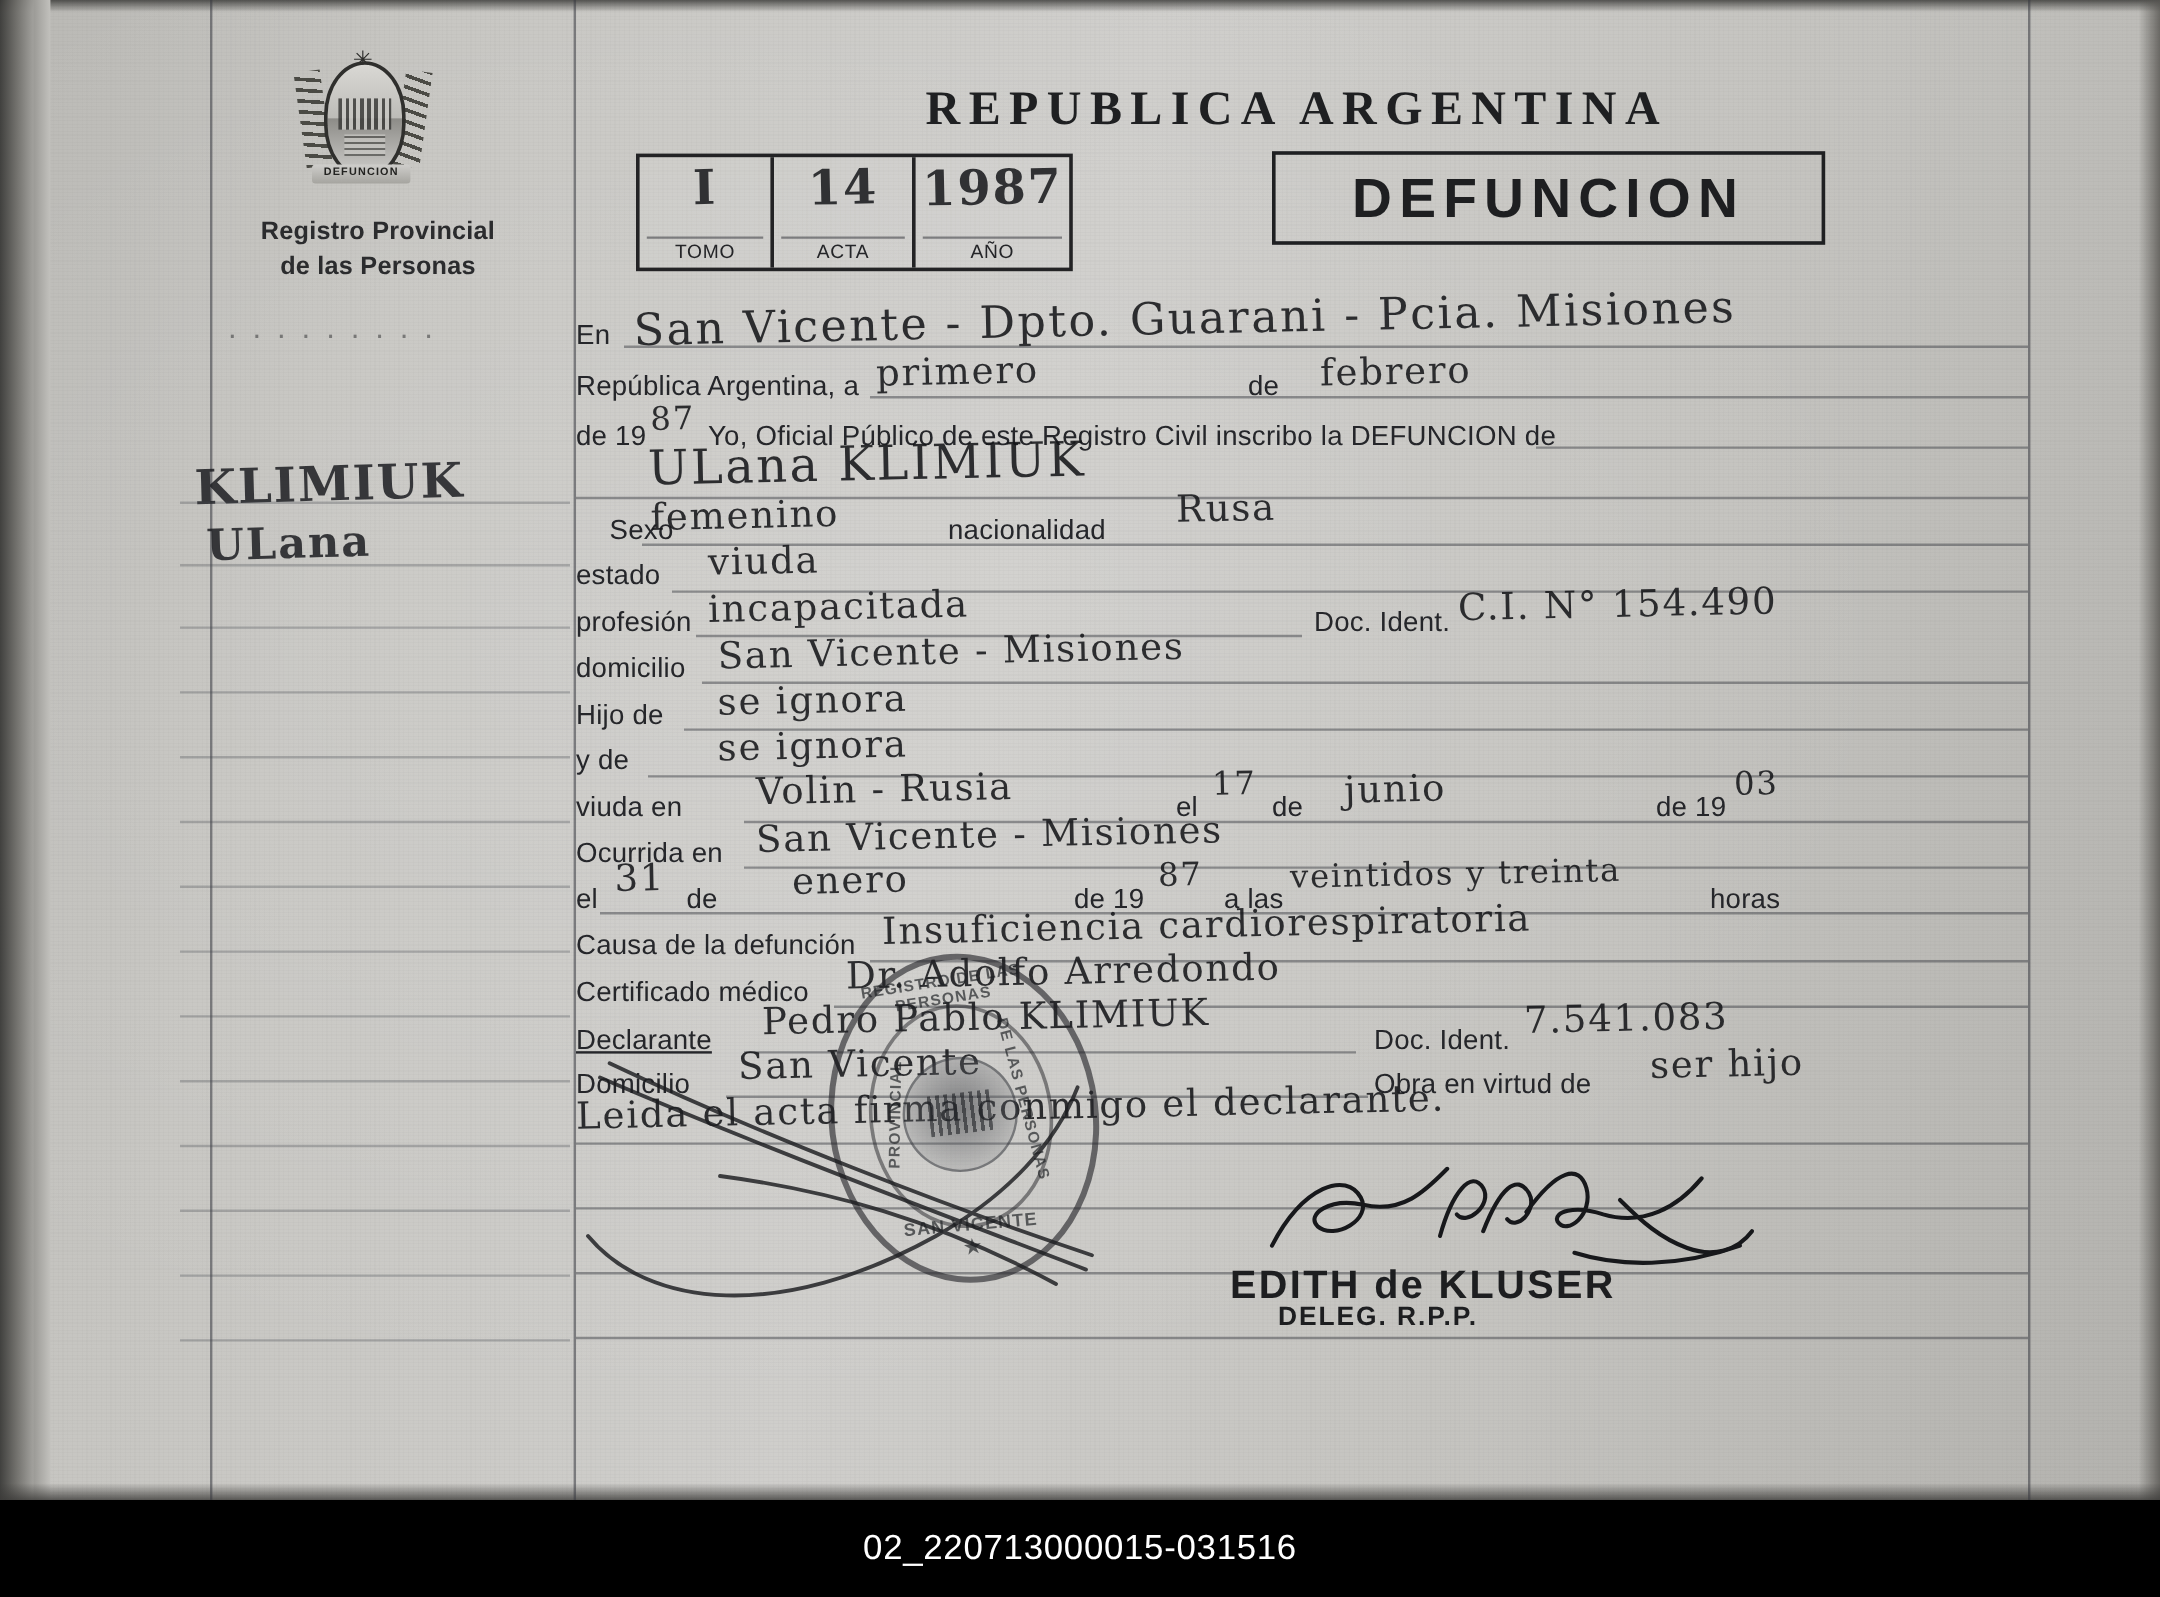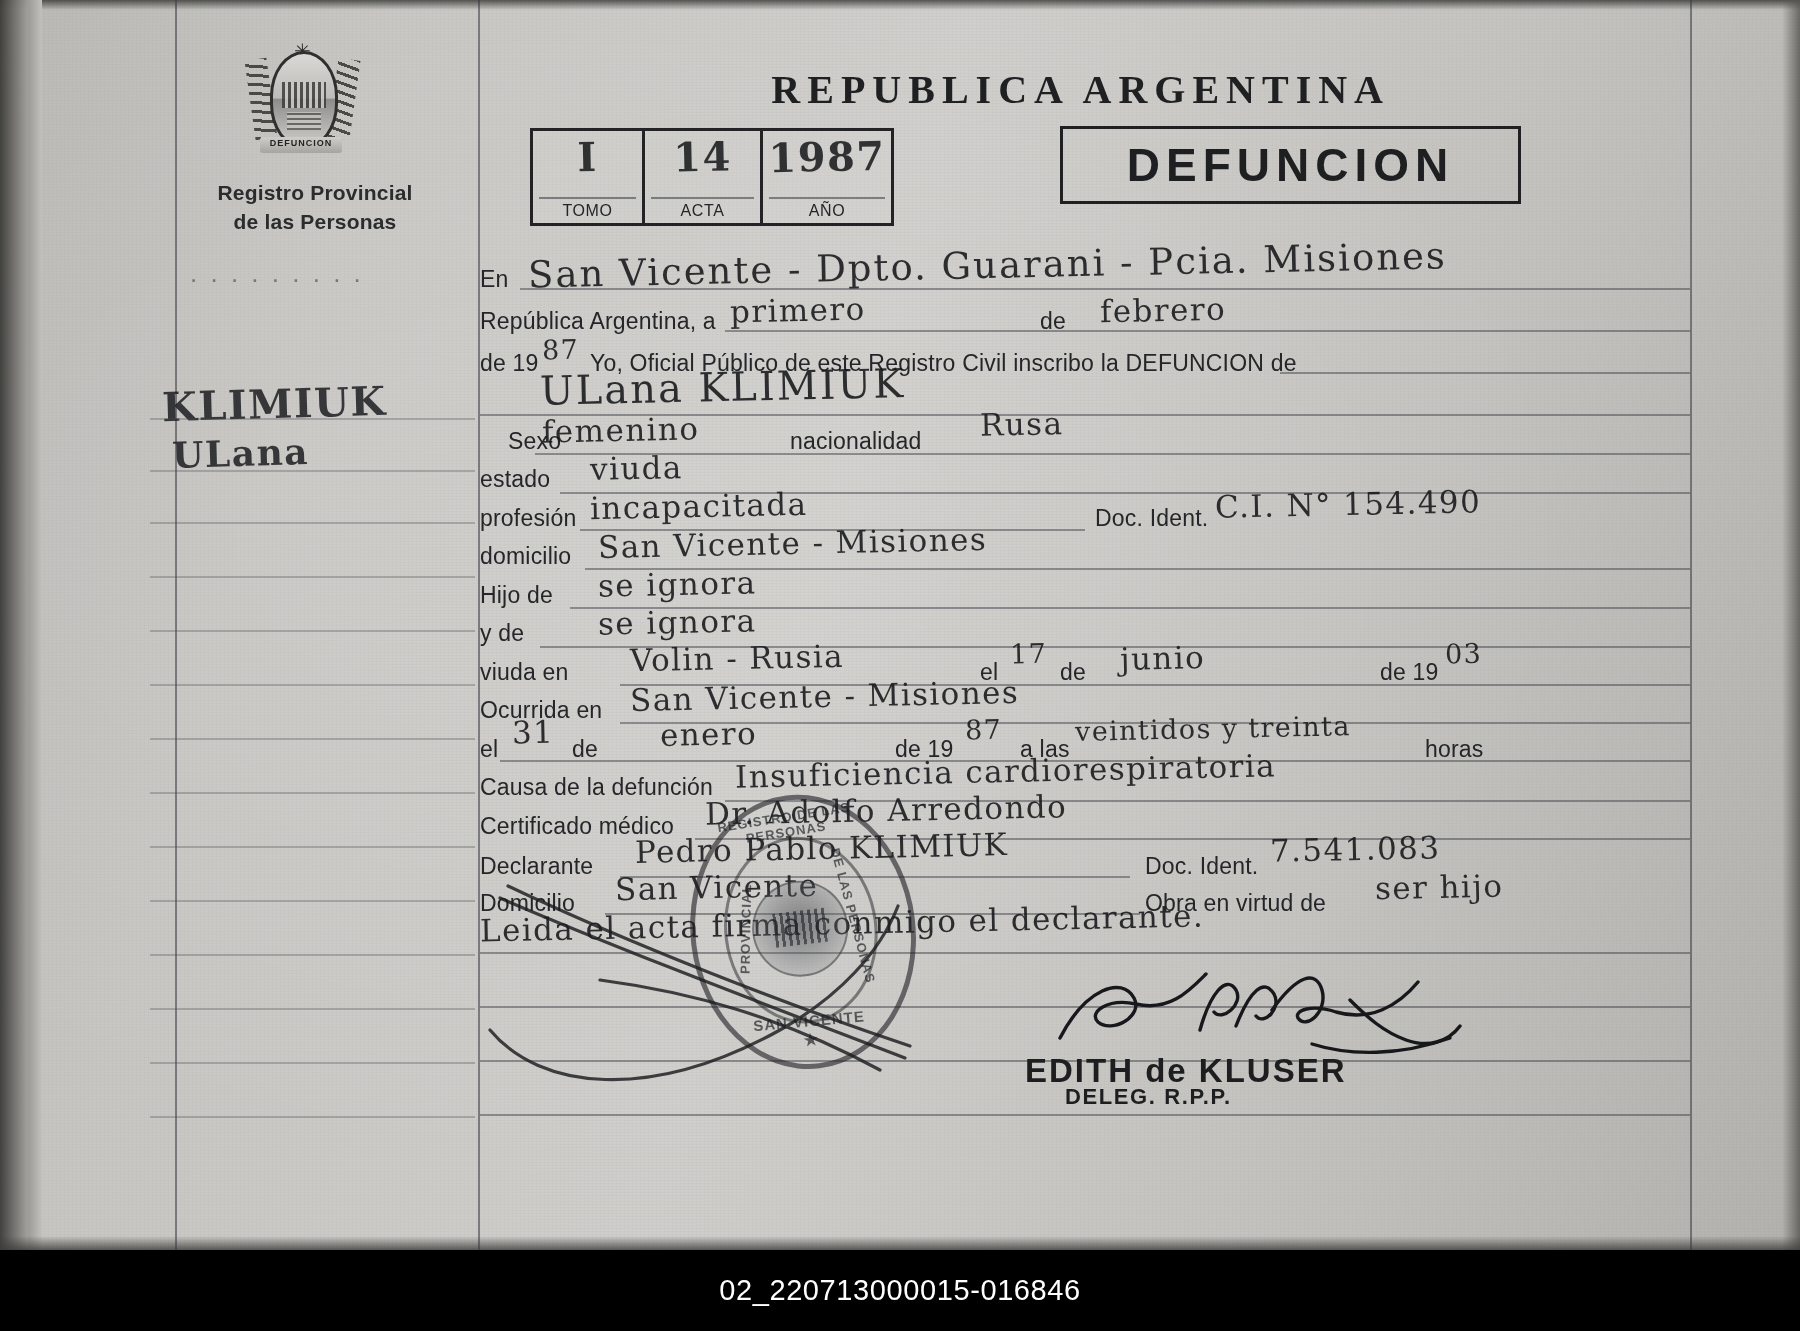--- a/index.html
+++ b/index.html
@@ -528,21 +528,21 @@
     <div class="rule" style="left:20px; top:760px; width:1190px;"></div>
 
     <div class="lbl" style="left:0px; top:774px;">Causa de la defunción</div>
     <div class="hw r1" style="left:255px; top:753px;">Insuficiencia cardiorespiratoria</div>
     <div class="rule" style="left:245px; top:800px; width:965px;"></div>
 
     <div class="lbl" style="left:0px; top:813px;">Certificado médico</div>
     <div class="hw r1" style="left:225px; top:792px;">Dr. Adolfo Arredondo</div>
     <div class="rule" style="left:215px; top:838px; width:995px;"></div>
 
-    <div class="lbl" style="left:0px; top:853px;">Declarante</div>
+    <div class="lbl" style="left:0px; top:853px;text-decoration:underline;">Declarante</div>
     <div class="hw r1" style="left:155px; top:830px;">Pedro Pablo KLIMIUK</div>
     <div class="lbl" style="left:665px; top:853px;">Doc. Ident.</div>
     <div class="hw r1" style="left:790px; top:831px;">7.541.083</div>
     <div class="rule" style="left:140px; top:876px; width:510px;"></div>
 
     <div class="lbl" style="left:0px; top:890px;">Domicilio</div>
     <div class="hw r1" style="left:135px; top:869px;">San Vicente</div>
     <div class="lbl" style="left:665px; top:890px;">Obra en virtud de</div>
     <div class="hw r1" style="left:895px; top:869px;">ser hijo</div>
     <div class="rule" style="left:125px; top:913px; width:535px;"></div>
@@ -586,14 +586,14 @@
         <path d="M262 84 C 300 96, 350 96, 400 78"></path>
       </g>
     </svg>
 
     <div class="sig-name">EDITH  de KLUSER</div>
     <div class="sig-role">DELEG. R.P.P.</div>
   </div>
 </div>
 
 <div id="filename-bar">
-  <span>02_220713000015-016846</span>
+  <span>02_220713000015-031516</span>
 </div>
 
 </body></html>

